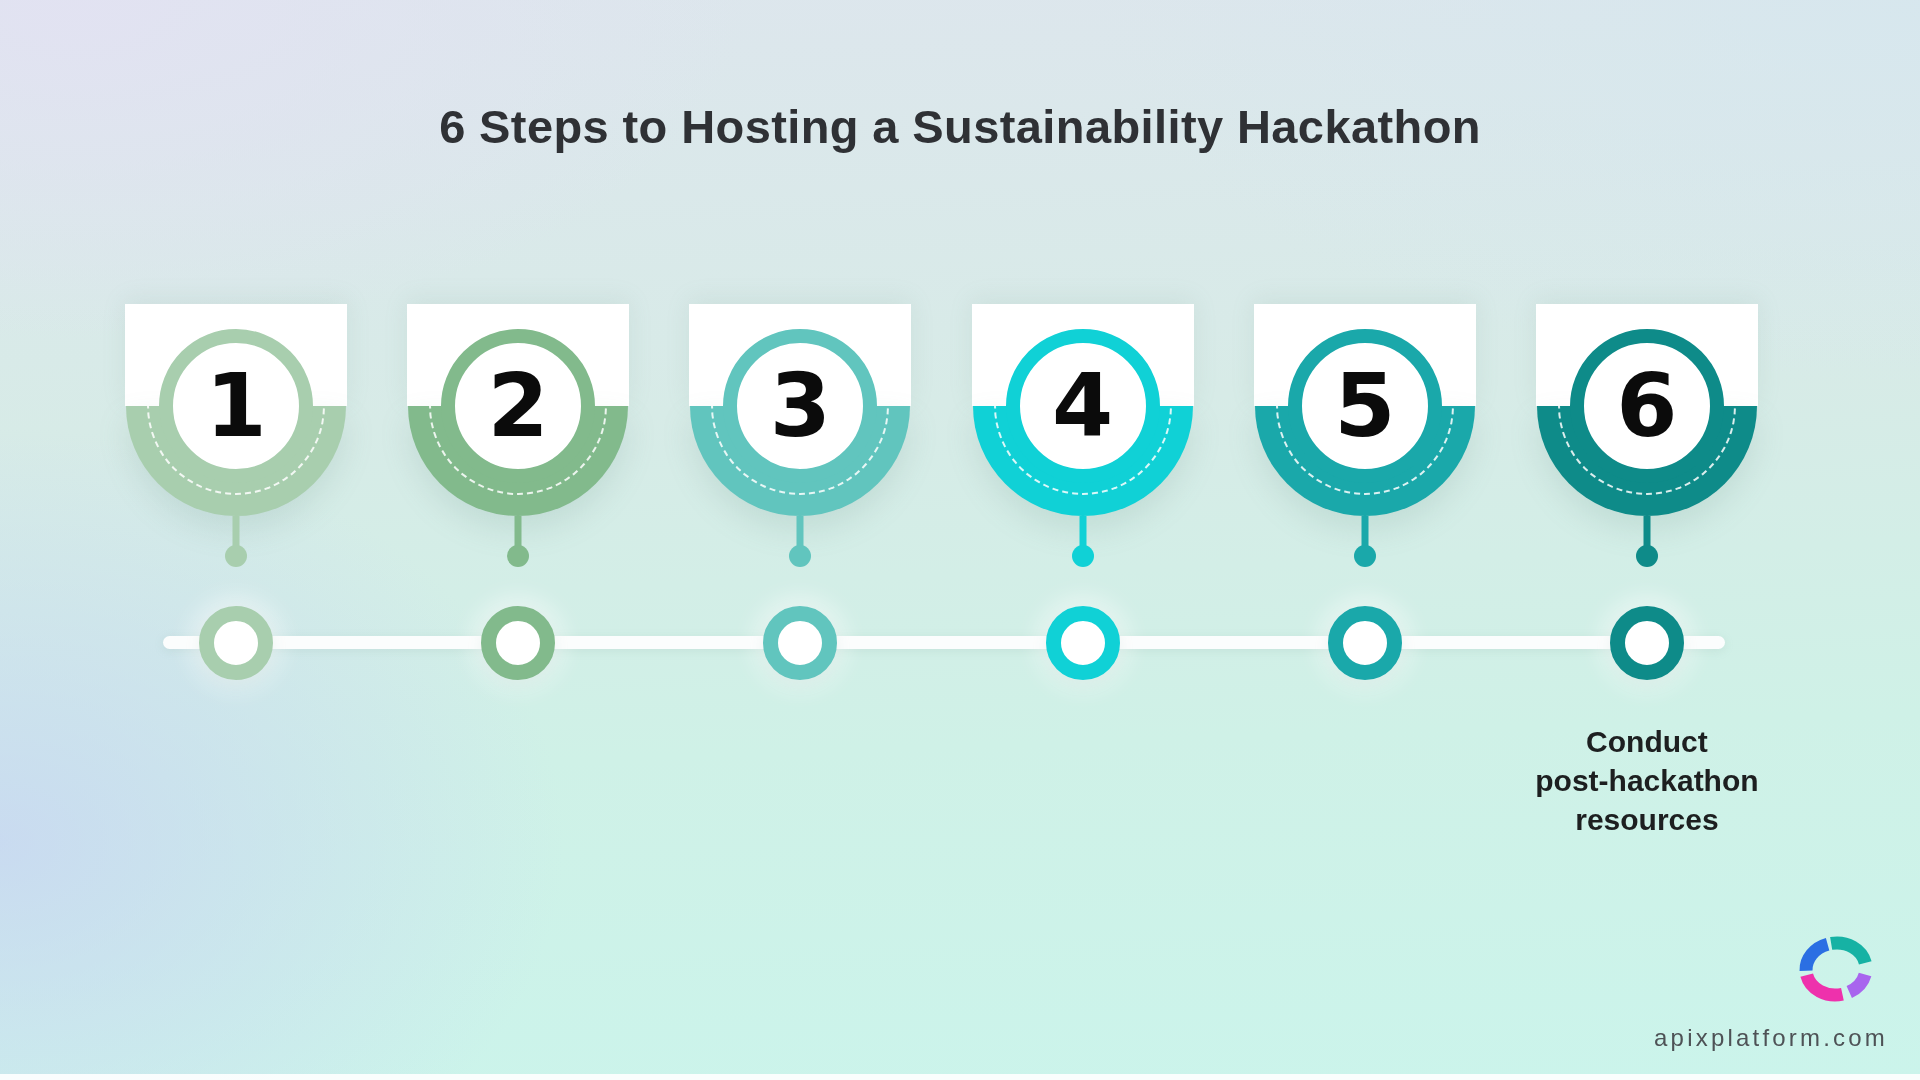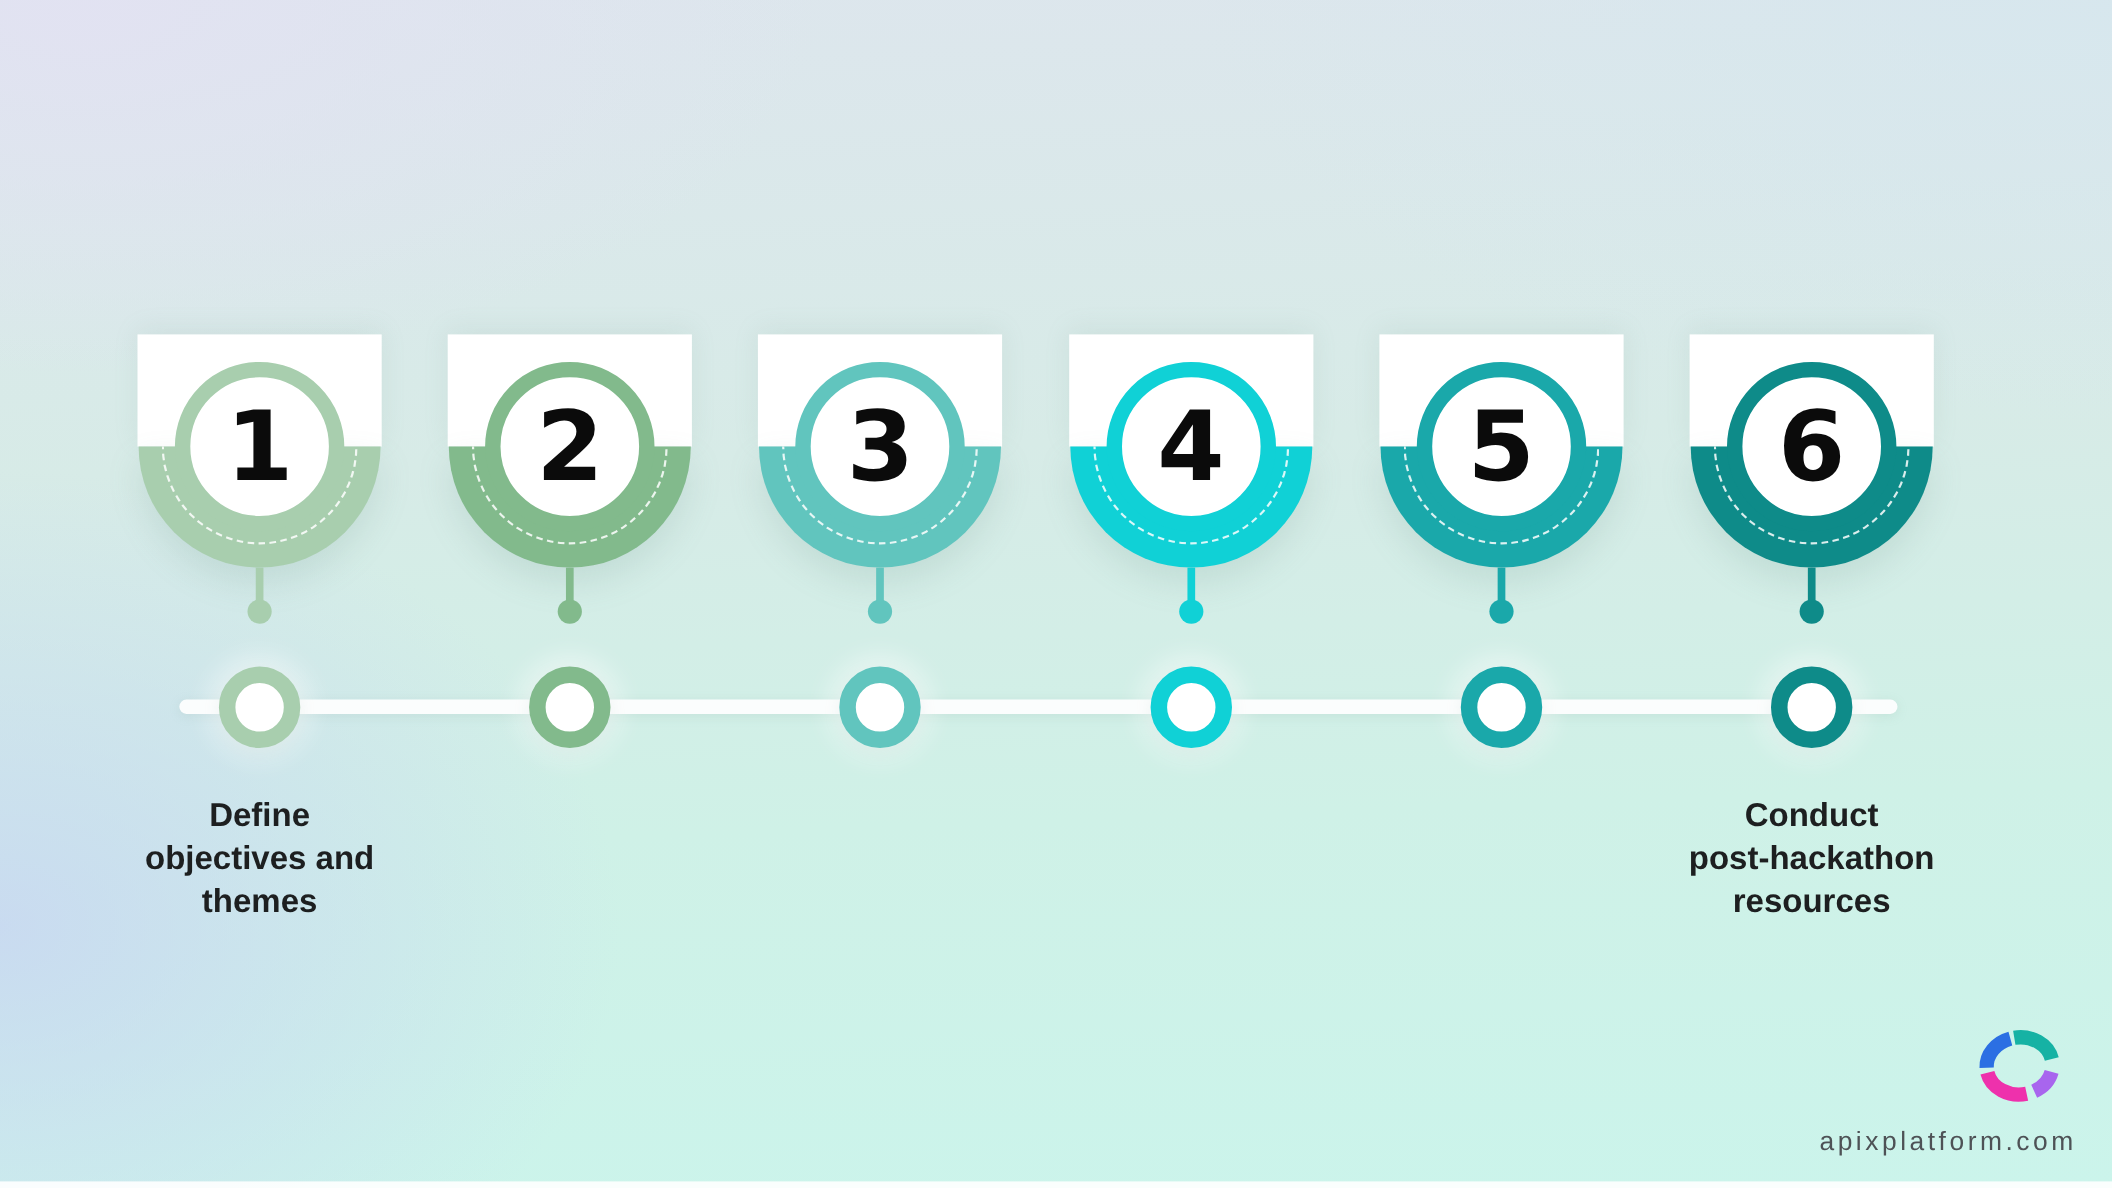--- a/index.html
+++ b/index.html
@@ -86,40 +86,38 @@
   .bottom-strip{
     position:absolute;left:0;right:0;bottom:0;height:6px;
     background:rgba(255,255,255,0.9);
   }
 </style>
 </head>
 <body>
 
 <div class="canvas">
 
+  <h1 class="title">6 Steps to Hosting a Sustainability Hackathon</h1>
 
   <div class="timeline-line"></div>
 
   <div class="steps" id="steps">
     <div class="step" style="--c: #a8ceae;">
       <div class="bell">
         <div class="bell-top"></div>
         <div class="bell-bottom">
           <div class="dashed-arc"></div>
         </div>
         <div class="num-circle">
           <span class="num">1</span>
         </div>
         <div class="stem"></div>
         <div class="stem-dot"></div>
       </div>
       <div class="node"></div>
-      <div class="label">Define
-objectives and
-themes</div>
     </div>
 
     <div class="step" style="--c: #82ba8c;">
       <div class="bell">
         <div class="bell-top"></div>
         <div class="bell-bottom">
           <div class="dashed-arc"></div>
         </div>
         <div class="num-circle">
           <span class="num">2</span>

